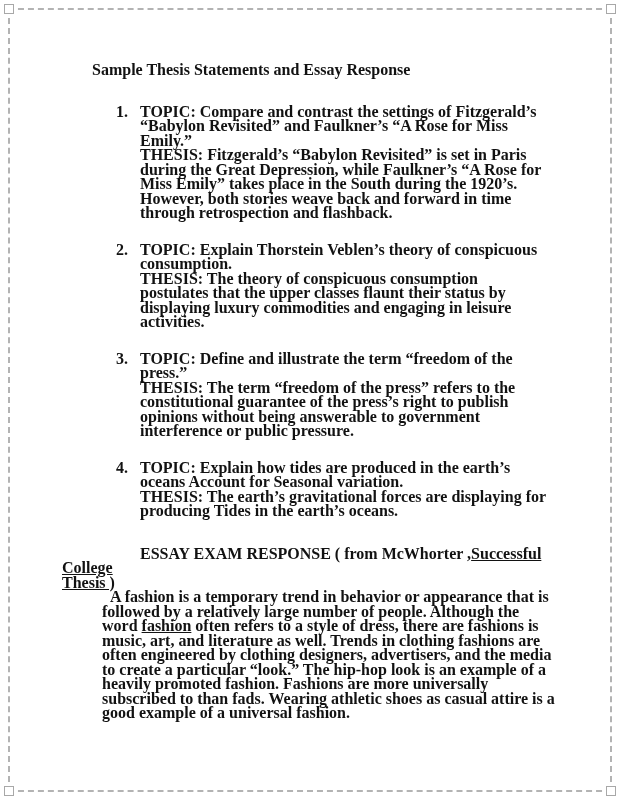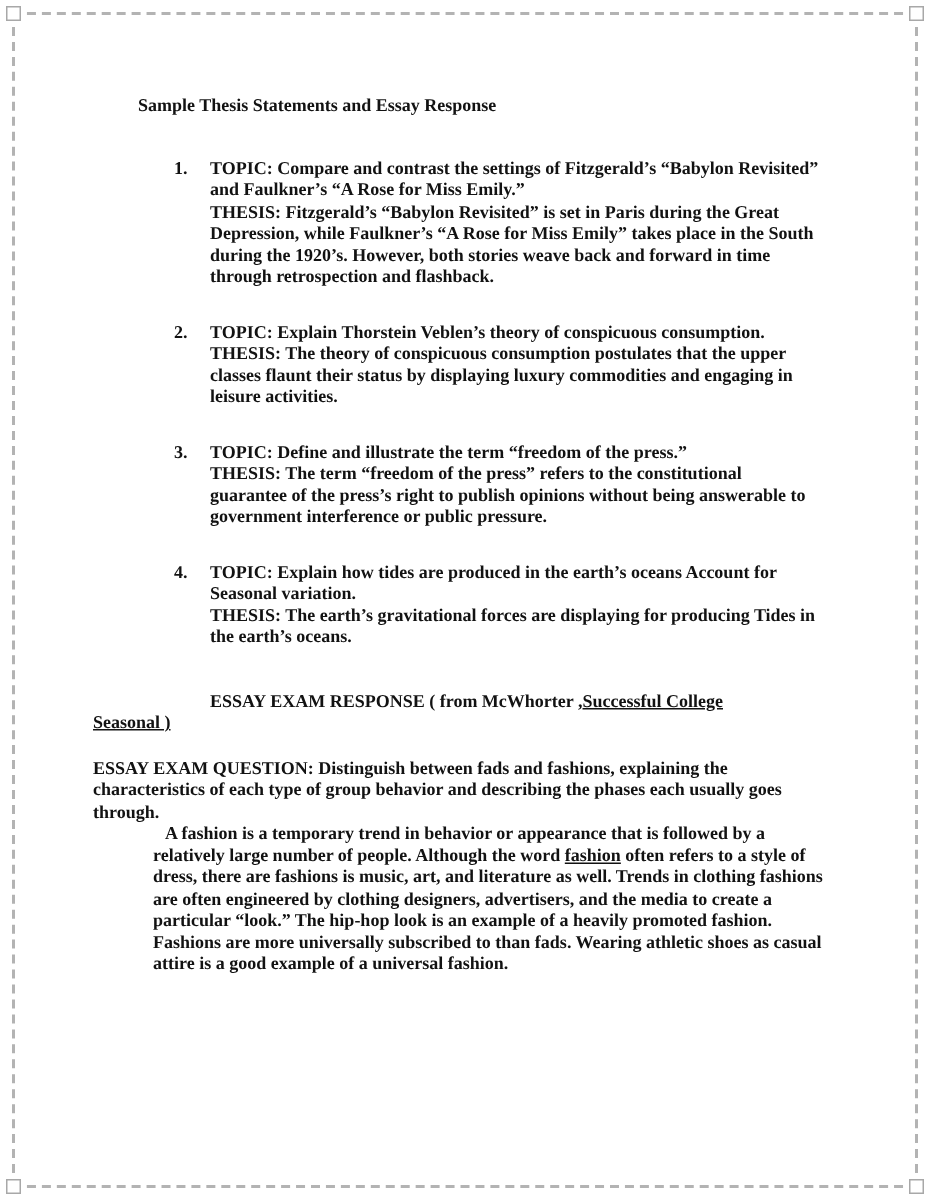--- a/index.html
+++ b/index.html
@@ -5,21 +5,21 @@
   html, body { margin: 0; padding: 0; background: #ffffff; }
   .canvas {
     position: relative;
     width: 620px;
     height: 800px;
     background: #ffffff;
     overflow: hidden;
     font-family: "Liberation Serif", serif;
     font-weight: bold;
     color: #121212;
-    font-size: 12px;
+    font-size: 16px;
     line-height: 14.5px;
   }
   .frame {
     position: absolute;
     inset: 8px;
     border: 2px dashed #b3b3b3;
     pointer-events: none;
   }
   .corner {
     position: absolute;
@@ -119,21 +119,20 @@
           <span>Explain how tides are produced in the earth’s oceans Account for Seasonal variation.</span>
         </p>
         <p class="thesis">
           <span>THESIS:</span>
           <span>The earth’s gravitational forces are displaying for producing Tides in the earth’s oceans.</span>
         </p>
       </div>
 
     </div>
 
-    <p class="essay-heading"><span>ESSAY EXAM RESPONSE ( from McWhorter ,</span><span class="u">Successful College</span><br><span class="u">Seasonal )</span></p>
+    <p class="essay-heading"><span>ESSAY EXAM RESPONSE ( from McWhorter ,</span><span class="u">Successful College</span><br><span class="u">Thesis )</span></p>
 
-    <p class="question">ESSAY EXAM QUESTION: Distinguish between fads and fashions, explaining the characteristics of each type of group behavior and describing the phases each usually goes through.</p>
 
 
     <p class="body-para p2"><span>A fashion is a temporary trend in behavior or appearance that is followed by a relatively large number of people. Although the word </span><span class="u">fashion</span><span> often refers to a style of dress, there are fashions is music, art, and literature as well. Trends in clothing fashions are often engineered by clothing designers, advertisers, and the media to create a particular “look.” The hip-hop look is an example of a heavily promoted fashion. Fashions are more universally subscribed to than fads. Wearing athletic shoes as casual attire is a good example of a universal fashion.</span></p>
 
   </div>
 </div>
 
 </body></html>

